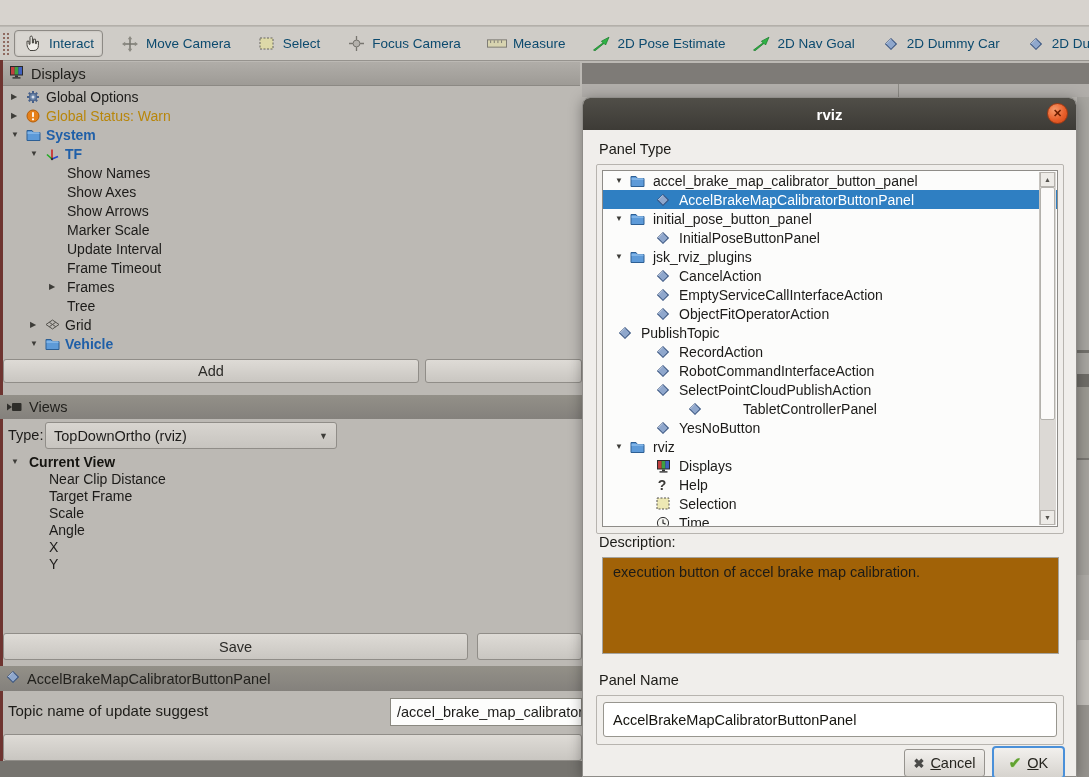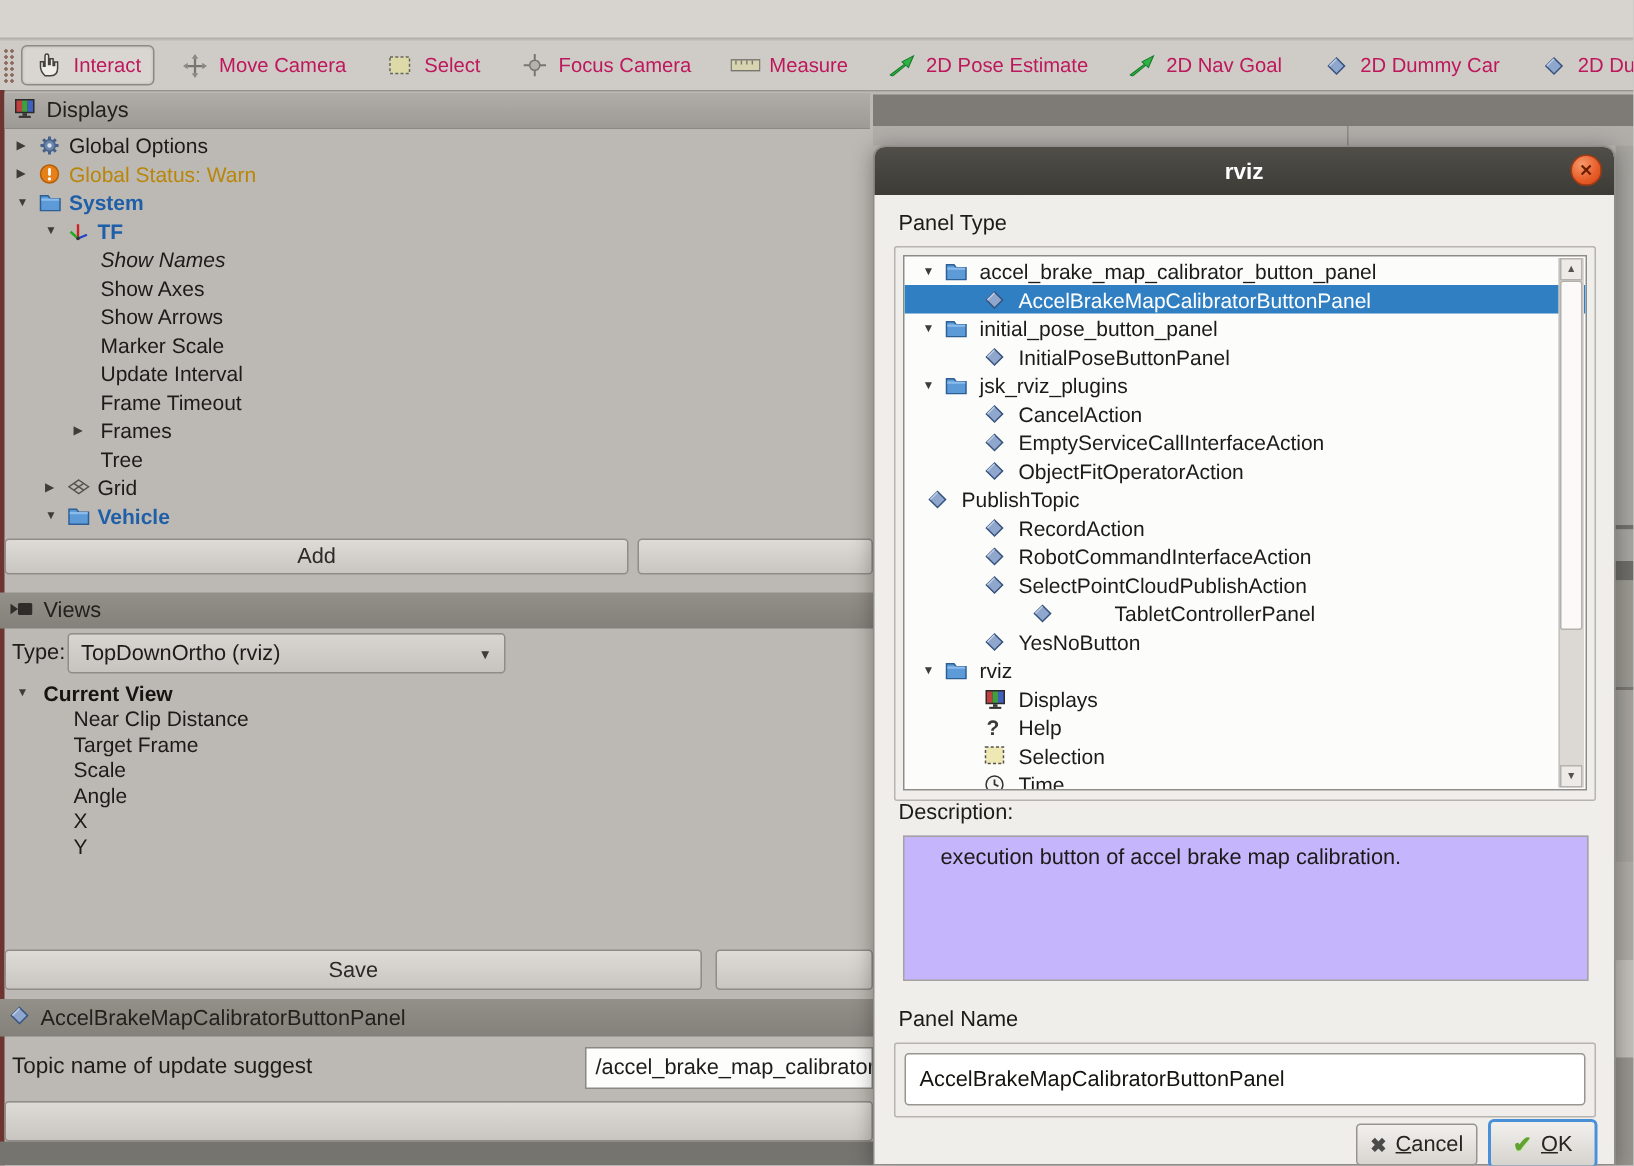--- a/index.html
+++ b/index.html
@@ -7,21 +7,21 @@
     font-family:"Liberation Sans",sans-serif;background:#bcb9b4;color:#1d1c1a;}
   
   #menubar{position:absolute;left:0;top:0;width:1089px;height:26px;background:#d7d3ce;
     border-bottom:1px solid #b3afa9;display:flex;align-items:center;padding-left:8px;box-sizing:border-box;}
   .menu-item{padding:2px 12px;font-size:15px;color:#3a3935;}
   #toolbar{position:absolute;left:0;top:27px;width:1089px;height:33px;background:#cfccc7;
     border-bottom:1px solid #96938e;display:flex;align-items:center;white-space:nowrap;overflow:hidden;}
   .tb-handle{width:8px;height:24px;margin:0 4px 0 2px;flex:none;
     background-image:radial-gradient(circle at 2px 2px,#8f6a60 1px,transparent 1.4px);background-size:4px 4px;}
   .tool-btn{display:flex;align-items:center;gap:6px;padding:4px 8px;margin-right:8px;
-    font-size:13.5px;color:#be185d;border:1px solid transparent;border-radius:4px;flex:none;}
+    font-size:13.5px;color:#0c4a6e;border:1px solid transparent;border-radius:4px;flex:none;}
   .tool-btn.active{background:#d9d6d1;border-color:#8d8a85;box-shadow:inset 0 0 2px #b5b2ad;}
   .tool-btn .ticon{display:inline-flex;width:20px;justify-content:center;}
   
   #desktop-strip{position:absolute;left:0;top:60px;width:3px;height:717px;background:#6e3430;}
   
   .panel-header{position:absolute;display:flex;align-items:center;gap:7px;padding-left:6px;box-sizing:border-box;
     font-size:14.5px;color:#22211d;background:linear-gradient(#949younger,#84817c);}
   #displays-header{left:3px;top:62px;width:577px;height:24px;background:linear-gradient(#b0ada8,#9e9b96);border-bottom:1px solid #8c8984;}
   #views-header{left:0;top:395px;width:582px;height:24px;background:linear-gradient(#939088,#84817c);}
   #accel-header{left:0;top:666px;width:582px;height:25px;background:linear-gradient(#939088,#84817c);}
@@ -71,22 +71,22 @@
   #ptype-list .trow.selected{background:#2f7fc2;}
   #ptype-list .trow.selected .tlabel{color:#ffffff;}
   
   #ptype-scroll{position:absolute;right:1px;top:1px;width:16px;height:353px;background:#dcd9d5;border-left:1px solid #c5c2bd;}
   .sb-btn{position:absolute;left:0;width:15px;height:15px;background:#edebe7;border:1px solid #b5b2ad;box-sizing:border-box;
     display:flex;align-items:center;justify-content:center;font-size:7px;color:#55534e;}
   #sb-up{top:0;}
   #sb-down{bottom:0;}
   #sb-thumb{position:absolute;left:0;top:15px;width:15px;height:233px;background:#fbfaf9;border:1px solid #b3b1ac;
     border-radius:2px;box-sizing:border-box;}
-  #desc-box{position:absolute;left:19px;top:459px;width:457px;height:97px;background:#c4b5fd;border:1px solid #a5a39e;
-    box-sizing:border-box;padding:6px 24px;font-size:14.5px;color:#1c1b17;}
+  #desc-box{position:absolute;left:19px;top:459px;width:457px;height:97px;background:#a16207;border:1px solid #a5a39e;
+    box-sizing:border-box;padding:6px 10px;font-size:14.5px;color:#1c1b17;}
   #pname-frame{position:absolute;left:13px;top:597px;width:468px;height:50px;border:1px solid #b7b4af;border-radius:2px;box-sizing:border-box;}
   #pname-input{position:absolute;left:20px;top:604px;width:454px;height:35px;background:#ffffff;border:1px solid #98968f;
     border-radius:3px;box-sizing:border-box;display:flex;align-items:center;padding-left:9px;font-size:14.5px;color:#15140f;}
   .dlg-btn{position:absolute;background:linear-gradient(#f2f0ed,#d8d5d0);border:1px solid #96938e;border-radius:3px;
     display:flex;align-items:center;justify-content:center;gap:6px;font-size:14.5px;color:#26251f;box-sizing:border-box;}
   #cancel-btn{left:321px;top:651px;width:81px;height:28px;}
   #ok-btn{left:409px;top:648px;width:73px;height:33px;border:2px solid #4a90d9;border-radius:4px;
     background:linear-gradient(#f2f0ed,#d6d3ce);}
   .btn-x{color:#4a4a48;font-size:13px;font-weight:bold;}
   .btn-check{color:#61a231;font-size:15px;font-weight:bold;text-shadow:0 1px 0 #cfe6b8;}
@@ -253,21 +253,21 @@
         <span class="ticon">
           <svg width="15" height="14" viewBox="0 0 15 14">
             <path d="M7 12V2.5" stroke="#cc2222" stroke-width="1.6"></path>
             <path d="M7 12L2 7.5" stroke="#22aa22" stroke-width="1.6"></path>
             <path d="M7 12l6-2.5" stroke="#2244cc" stroke-width="1.6"></path>
             <circle cx="7" cy="12" r="1.2" fill="#333"></circle>
           </svg>
         </span>
         <span class="tlabel">TF</span>
       </div>
-      <div class="trow" style="padding-left: 46px; font-style: italic;">
+      <div class="trow" style="padding-left: 46px;">
         <span class="arrow"></span>
 
         <span class="tlabel">Show Names</span>
       </div>
       <div class="trow" style="padding-left: 46px;">
         <span class="arrow"></span>
 
         <span class="tlabel">Show Axes</span>
       </div>
       <div class="trow" style="padding-left: 46px;">

